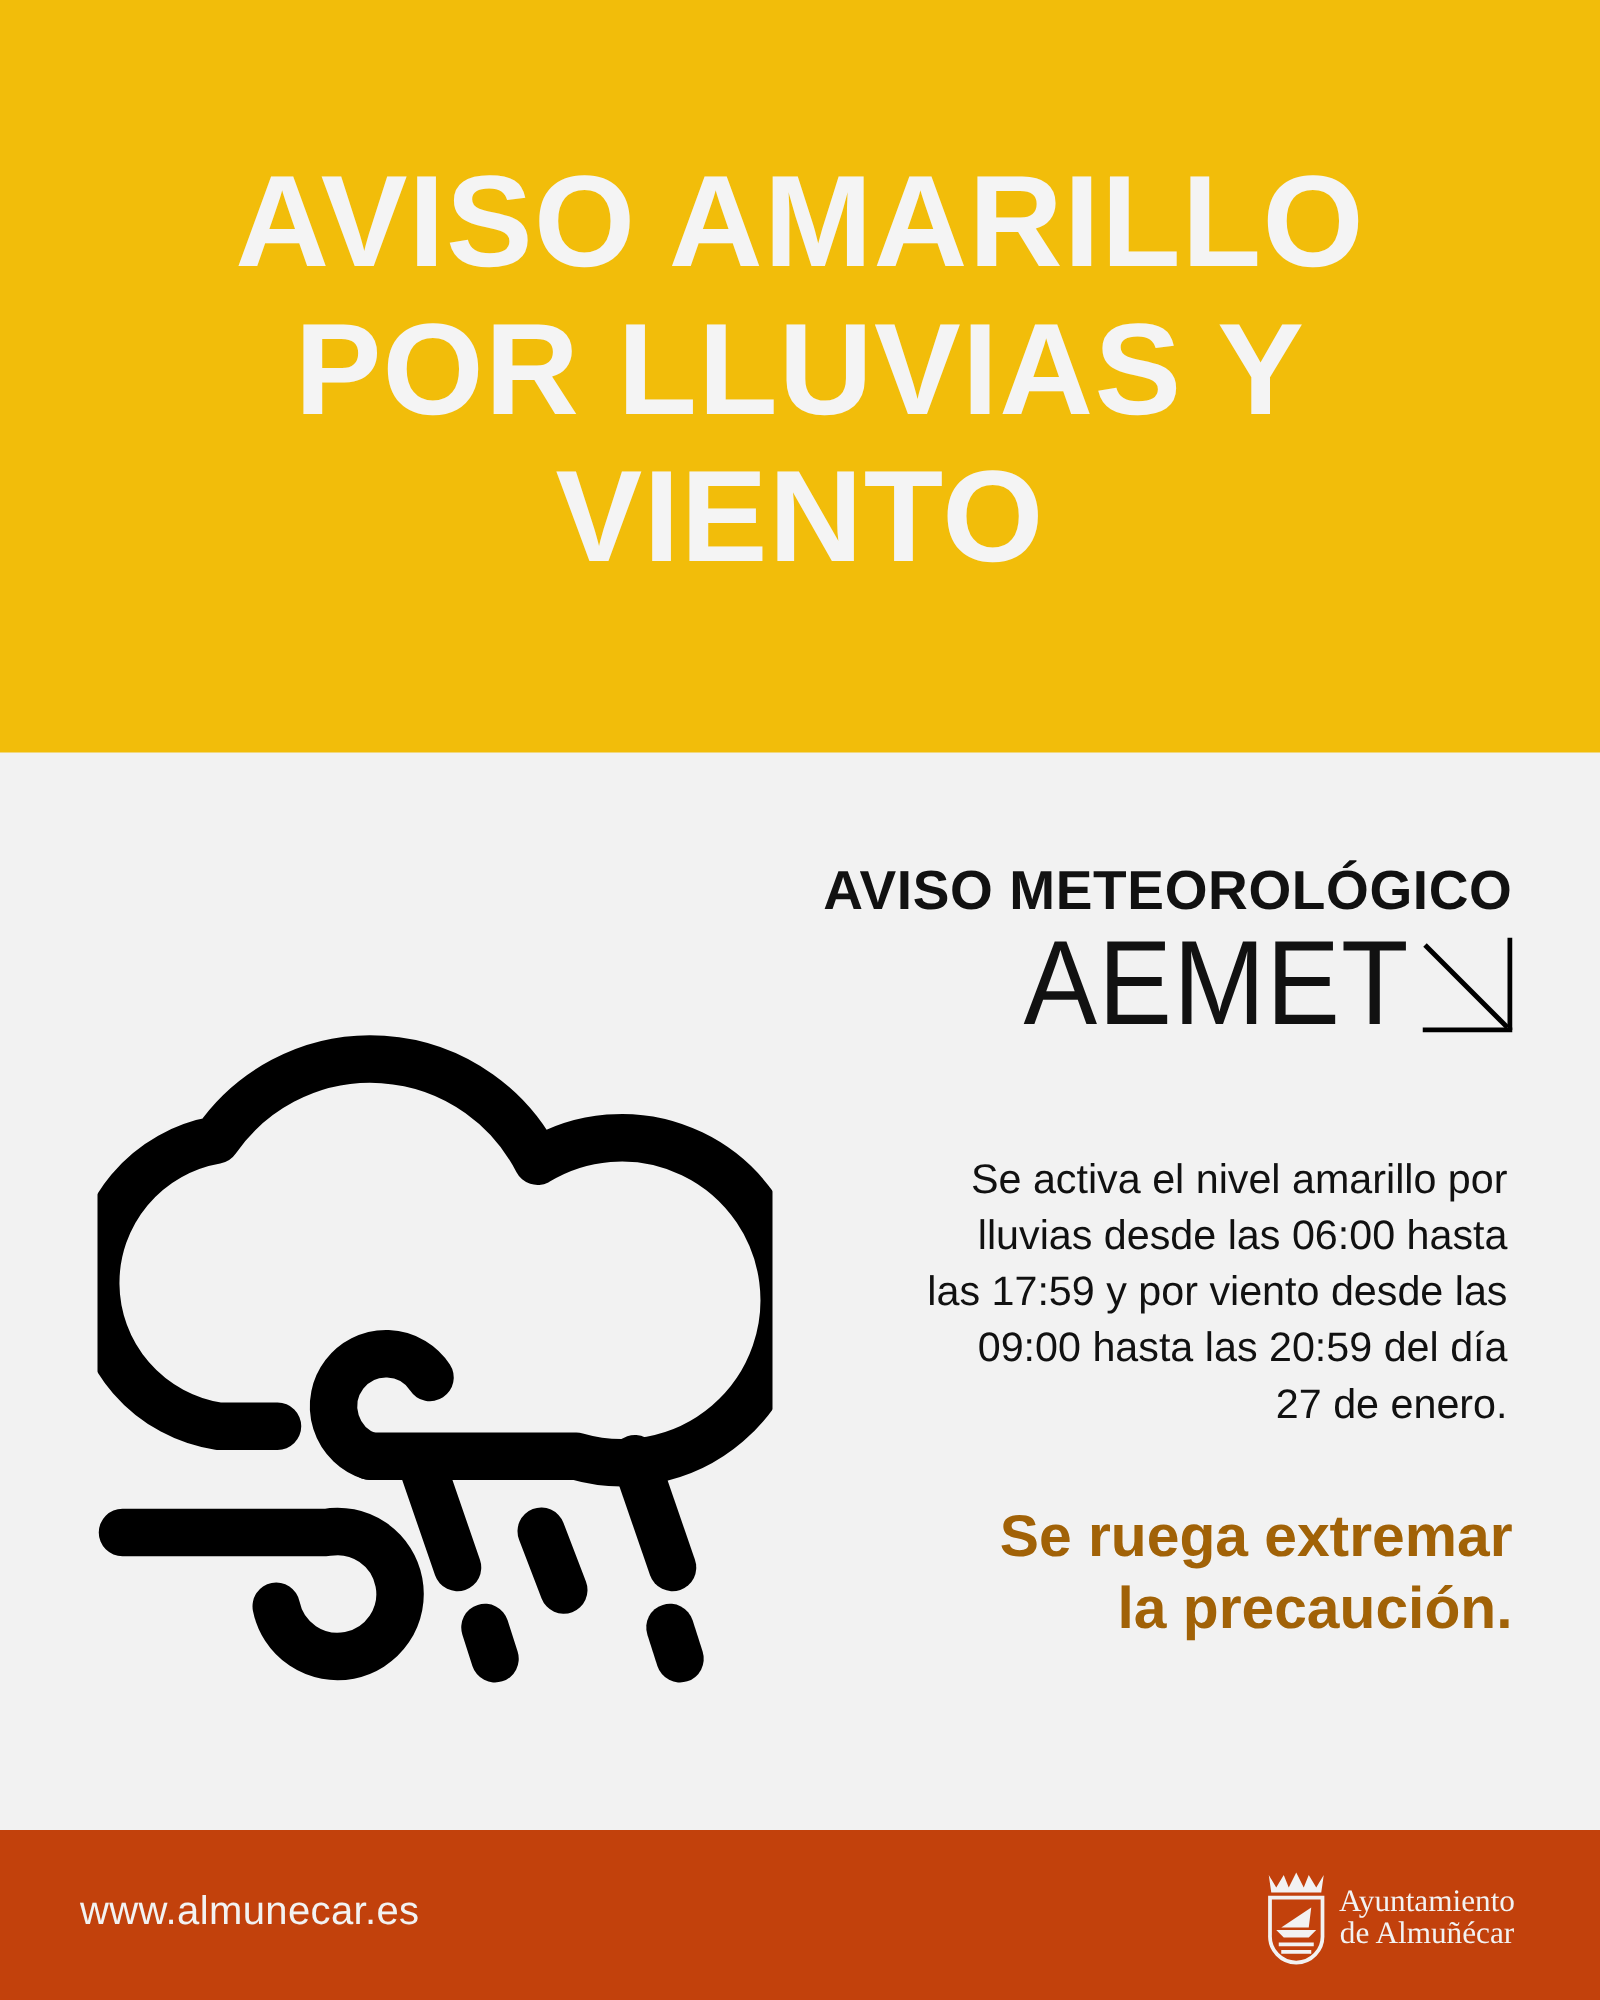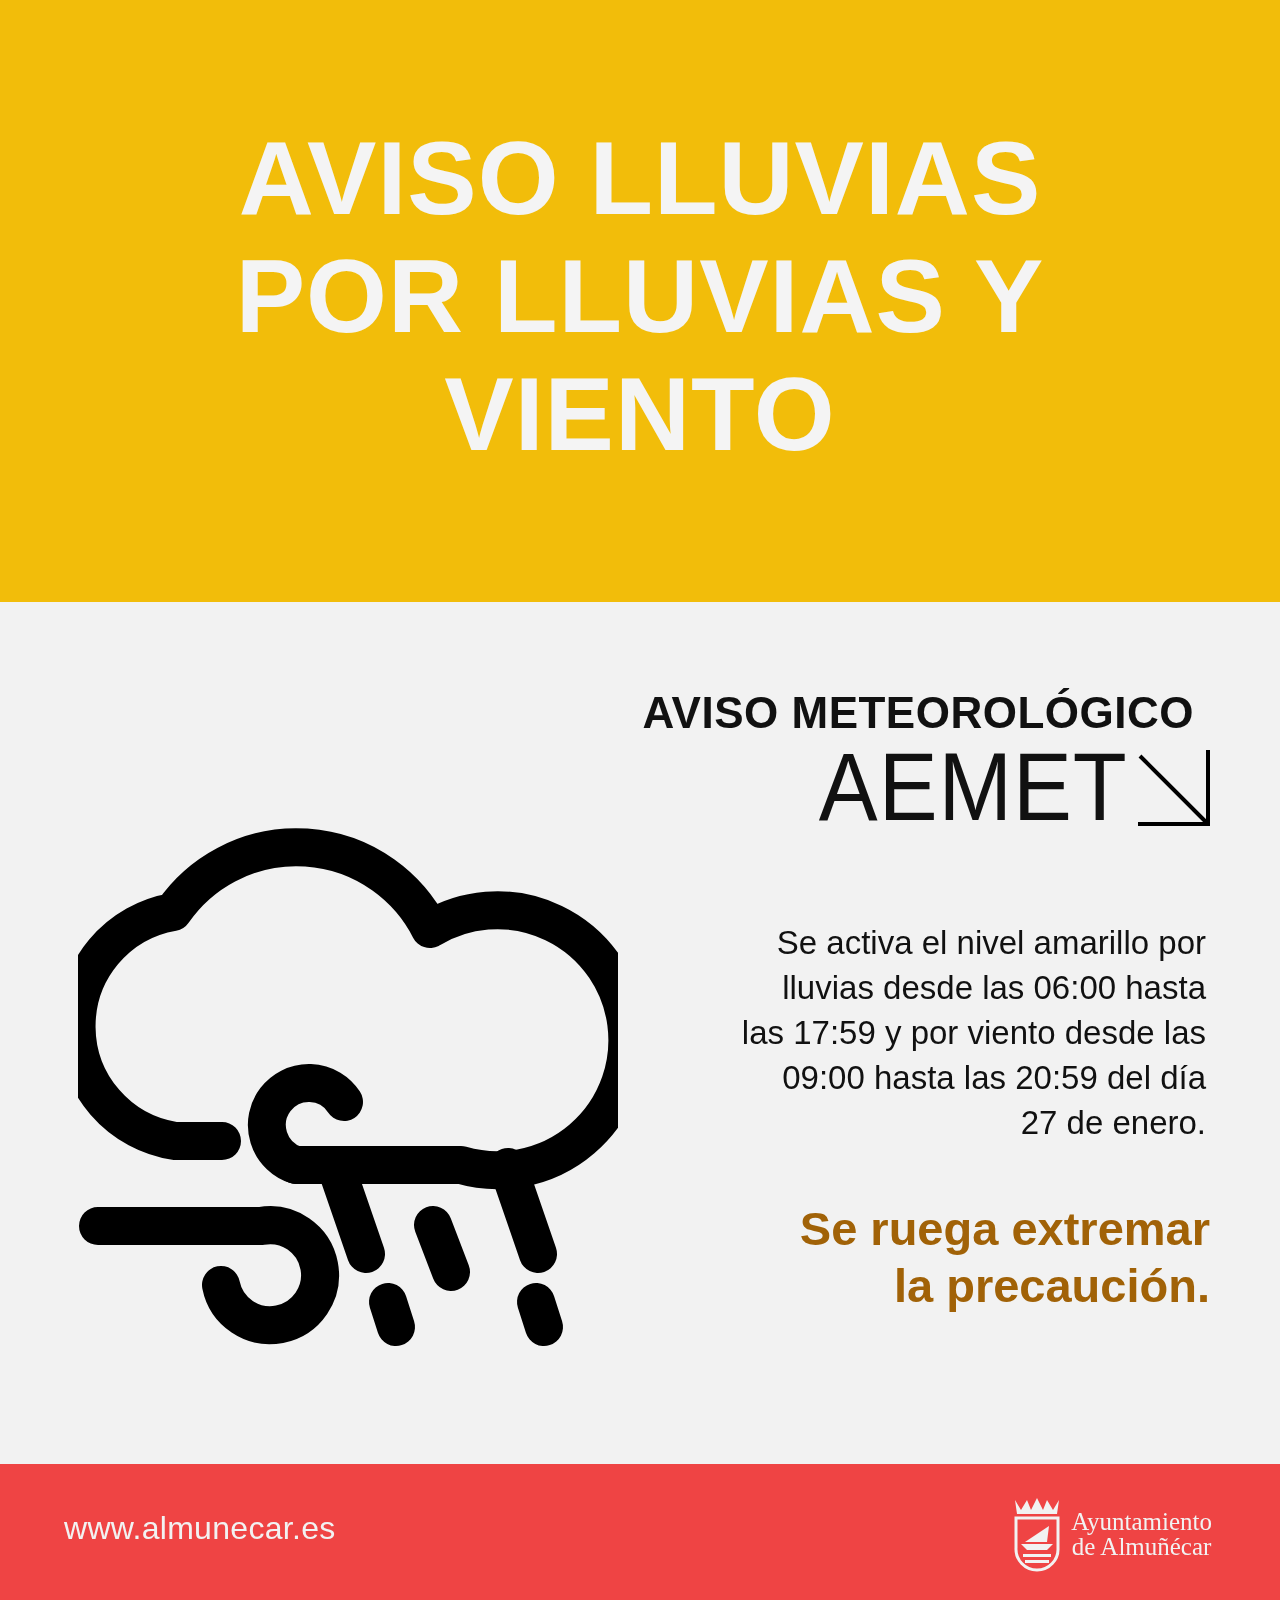--- a/index.html
+++ b/index.html
@@ -23,21 +23,21 @@
   }
   .hero-title span { display: block; }
   .content {
     position: absolute; left: 0; top: 602px; width: 1280px; height: 862px;
   }
   .right-col {
     position: absolute; right: 70px; top: 0; width: 700px; text-align: right;
     color: #111;
   }
   .subtitle {
-    position: absolute; right: 16px; top: 86px;
+    position: absolute; right: 0; top: 86px;
     font-size: 44px; font-weight: 700; letter-spacing: 0.5px; white-space: nowrap;
     line-height: 50px;
   }
   .aemet-row {
     position: absolute; right: 0; top: 140px;
     display: flex; align-items: flex-end; gap: 10px;
   }
   .aemet {
     font-size: 96px; font-weight: 400; line-height: 90px; letter-spacing: 1px;
     transform: scaleX(0.92); transform-origin: right bottom;
@@ -51,42 +51,42 @@
   .notice {
     position: absolute; right: 0; top: 598px; width: 620px;
     font-size: 47px; line-height: 57px; font-weight: 700; color: #a16207;
   }
   .notice span { display: block; }
   .weather-icon {
     position: absolute; left: 78px; top: 210px; width: 540px; height: 540px;
   }
   .footer {
     position: absolute; left: 0; top: 1464px; width: 1280px; height: 136px;
-    background: #ef4444;
+    background: #c2410c;
   }
   .site-url {
     position: absolute; left: 64px; top: 46px;
     color: #f2f2f2; font-size: 32px; font-weight: 400; letter-spacing: 0.3px;
   }
   .logo {
     position: absolute; right: 68px; top: 32px; display: flex; align-items: center; gap: 8px;
   }
   .crest-icon { width: 52px; height: 76px; }
   .logo-text {
     color: #f2f2f2; font-family: "Liberation Serif", "DejaVu Serif", serif;
     font-size: 25px; line-height: 25px;
   }
   .logo-text span { display: block; text-align: center; }
 </style>
 </head>
 <body>
 
 <section class="hero">
   <h1 class="hero-title">
-    <span>AVISO LLUVIAS</span>
+    <span>AVISO AMARILLO</span>
     <span>POR LLUVIAS Y</span>
     <span>VIENTO</span>
   </h1>
 </section>
 
 <section class="content">
   <svg class="weather-icon" viewBox="0 0 540 540">
     <g fill="none" stroke="#000" stroke-width="38" stroke-linecap="round" stroke-linejoin="round">
 
       <path d="M144 329 H97 A116 116 0 0 1 95 100 A150 150 0 0 1 352 117 A130 130 0 1 1 383 353 H218"></path>

